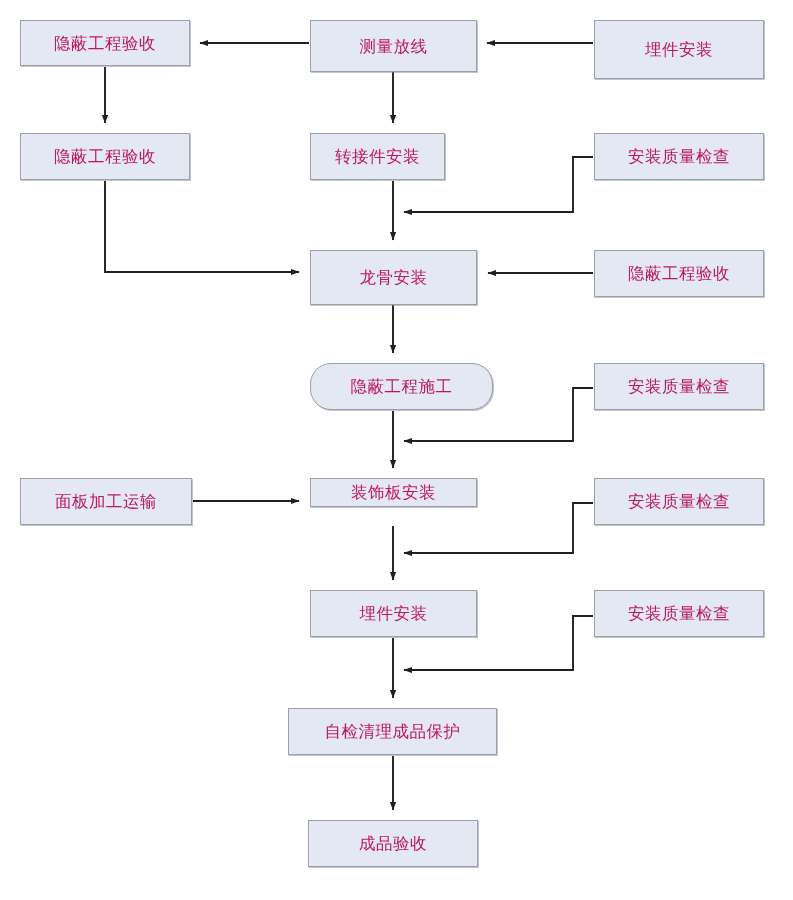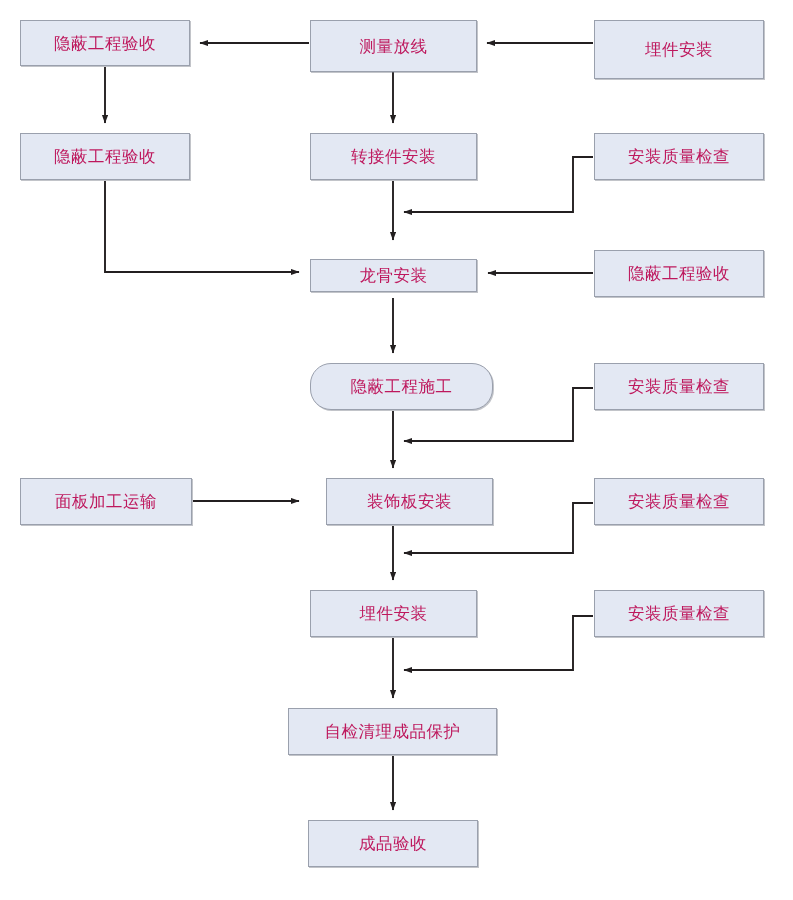--- a/index.html
+++ b/index.html
@@ -100,42 +100,42 @@
   </div>
   <div class="node" style="left: 310px; top: 20px; width: 167px; height: 52px;">
     <span class="node-label">测量放线</span>
   </div>
   <div class="node" style="left: 594px; top: 20px; width: 170px; height: 59px;">
     <span class="node-label">埋件安装</span>
   </div>
   <div class="node" style="left: 20px; top: 133px; width: 170px; height: 47px;">
     <span class="node-label">隐蔽工程验收</span>
   </div>
-  <div class="node" style="left: 310px; top: 133px; width: 167px; height: 47px;">
+  <div class="node" style="left: 310px; top: 133px; width: 135px; height: 47px;">
     <span class="node-label">转接件安装</span>
   </div>
   <div class="node" style="left: 594px; top: 133px; width: 170px; height: 47px;">
     <span class="node-label">安装质量检查</span>
   </div>
-  <div class="node" style="left: 310px; top: 259px; width: 167px; height: 33px;">
+  <div class="node" style="left: 310px; top: 250px; width: 167px; height: 55px;">
     <span class="node-label">龙骨安装</span>
   </div>
   <div class="node" style="left: 594px; top: 250px; width: 170px; height: 47px;">
     <span class="node-label">隐蔽工程验收</span>
   </div>
   <div class="node" style="left: 310px; top: 363px; width: 183px; height: 47px; border-radius: 21px;">
     <span class="node-label">隐蔽工程施工</span>
   </div>
   <div class="node" style="left: 594px; top: 363px; width: 170px; height: 47px;">
     <span class="node-label">安装质量检查</span>
   </div>
   <div class="node" style="left: 20px; top: 478px; width: 172px; height: 47px;">
     <span class="node-label">面板加工运输</span>
   </div>
-  <div class="node" style="left: 310px; top: 478px; width: 167px; height: 47px; margin-left: 16px;">
+  <div class="node" style="left: 310px; top: 478px; width: 167px; height: 29px;">
     <span class="node-label">装饰板安装</span>
   </div>
   <div class="node" style="left: 594px; top: 478px; width: 170px; height: 47px;">
     <span class="node-label">安装质量检查</span>
   </div>
   <div class="node" style="left: 310px; top: 590px; width: 167px; height: 47px;">
     <span class="node-label">埋件安装</span>
   </div>
   <div class="node" style="left: 594px; top: 590px; width: 170px; height: 47px;">
     <span class="node-label">安装质量检查</span>

